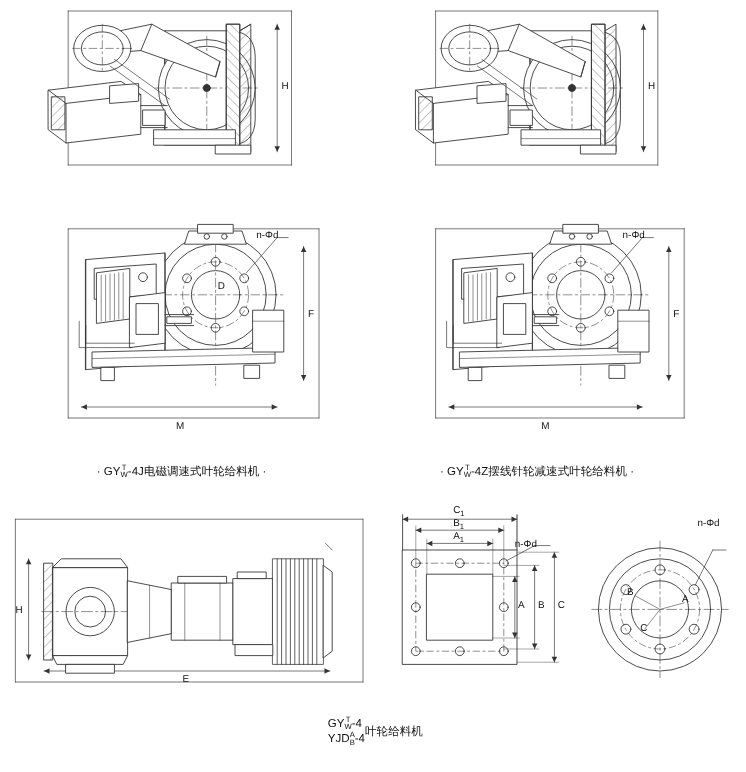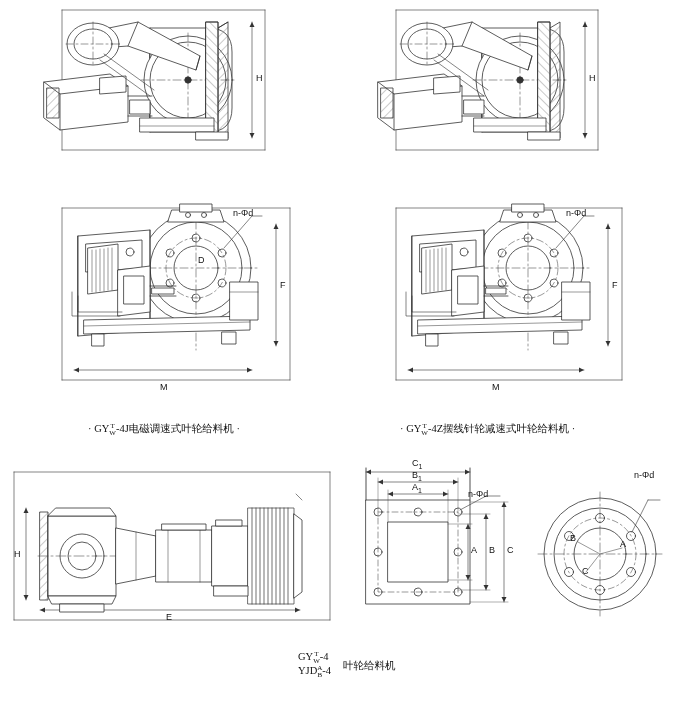--- a/index.html
+++ b/index.html
@@ -19,21 +19,20 @@
     color:#111;
     white-space:nowrap;
     line-height:1;
   }
   .caption{
     position:absolute;
     font-size:10.5px;
     color:#111;
     white-space:nowrap;
     letter-spacing:0px;
-    font-family:Liberation Serif, serif;
   }
   .sub{font-size:7px;vertical-align:sub;}
   .stack{
     display:inline-block;
     vertical-align:middle;
     font-size:7px;
     line-height:7px;
     text-align:center;
     position:relative;
     top:0px;
@@ -455,16 +454,16 @@
 <div class="caption" style="left:400px;top:422px;">
   <span>·</span>
   <span>GY</span><span class="stack"><span>T</span><span>W</span></span><span>-4Z</span><span>摆线针轮减速式叶轮给料机</span>
   <span>·</span>
 </div>
 
 <div class="caption" style="left:298px;top:651px;line-height:11px;">
   <div style="display:inline-block;vertical-align:middle;">
     <div><span>GY</span><span class="stack"><span>T</span><span>W</span></span><span>-4</span></div>
     <div><span>YJD</span><span class="stack"><span>A</span><span>B</span></span><span>-4</span></div>
-  </div><span style="display:inline-block;vertical-align:middle;margin-left:12px;">叶轮给料机</span>
+  </div><span style="display:inline-block;vertical-align:middle;">叶轮给料机</span>
 </div>
 
 </div>
 
 </body></html>

